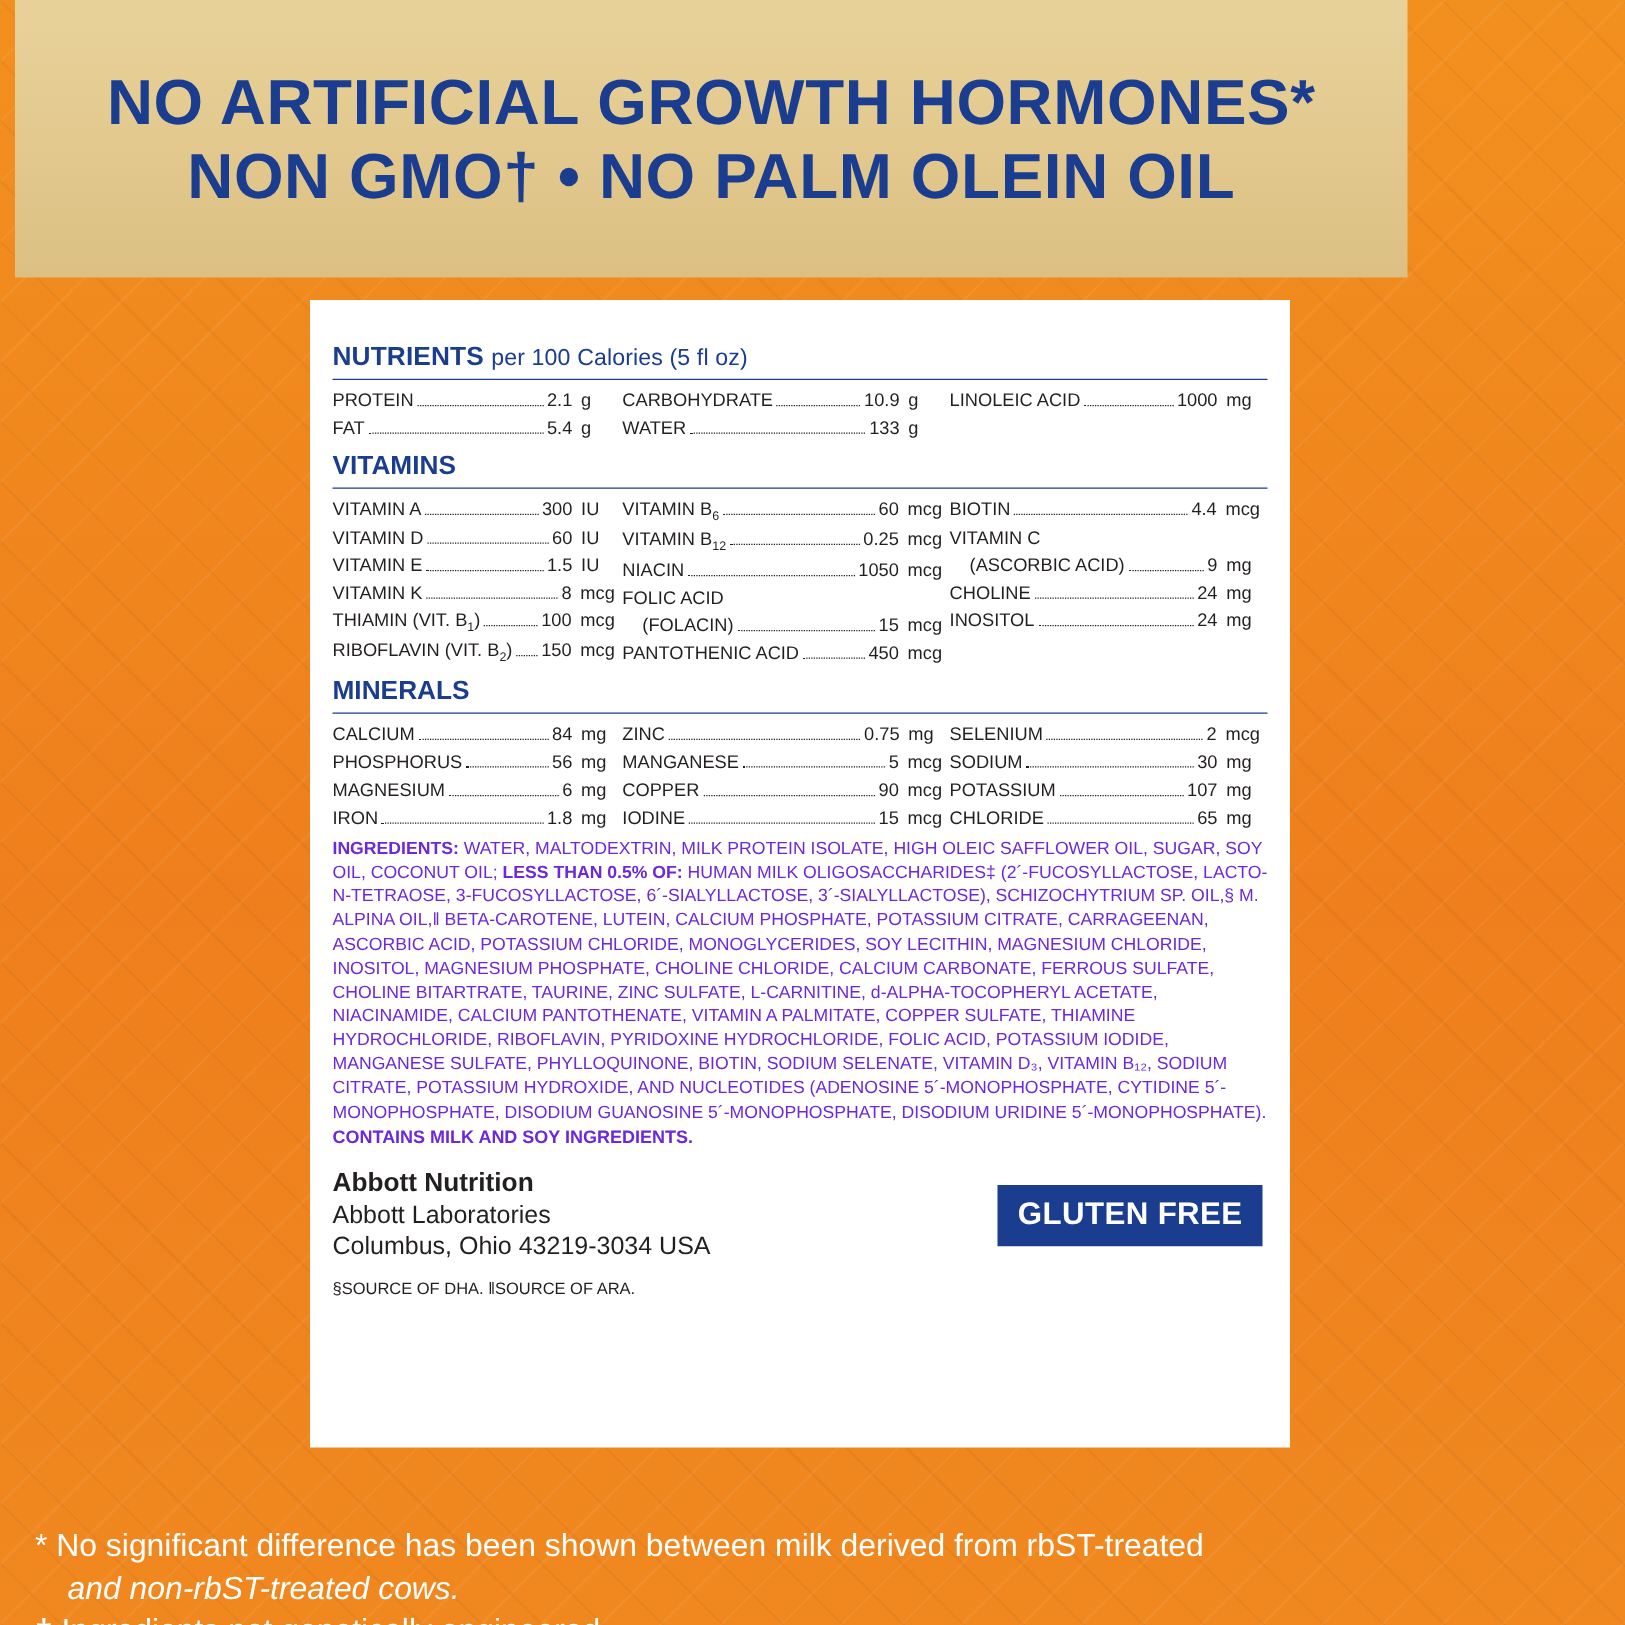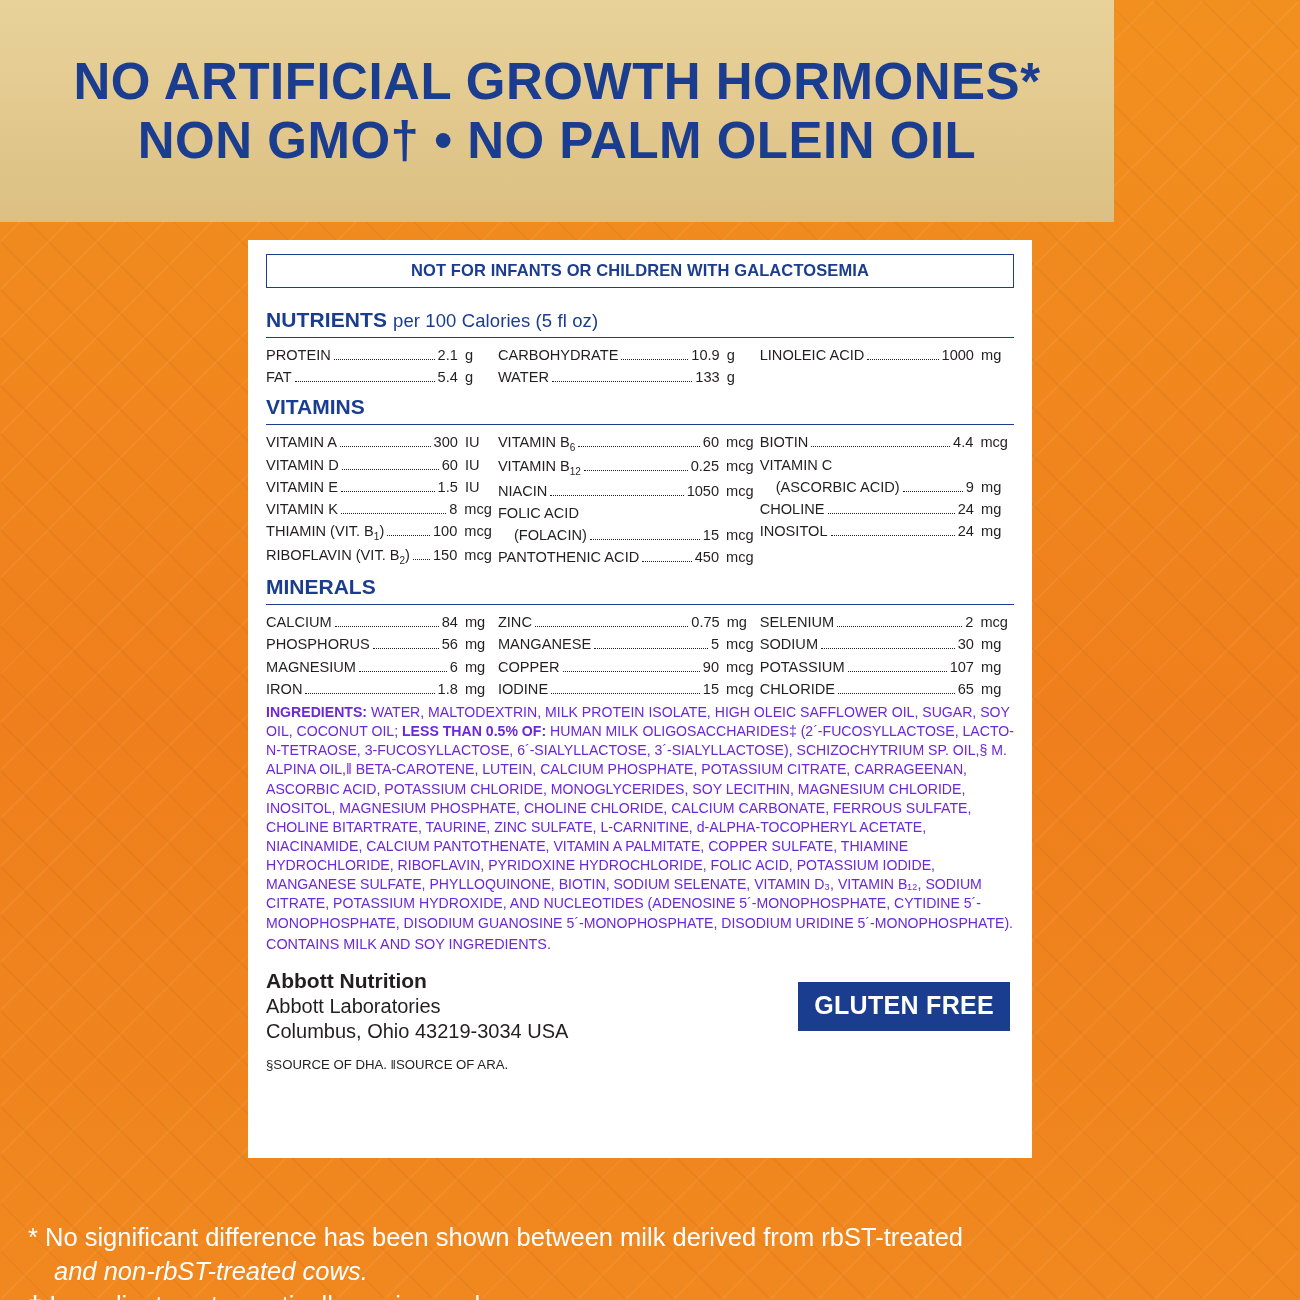--- a/index.html
+++ b/index.html
@@ -15,21 +15,21 @@
   .bg-texture {
     position: absolute; inset: 0;
     background:
       repeating-linear-gradient(135deg, rgba(255,255,255,0.05) 0 2px, rgba(255,255,255,0) 2px 34px),
       repeating-linear-gradient(45deg, rgba(0,0,0,0.035) 0 2px, rgba(0,0,0,0) 2px 34px),
       linear-gradient(180deg, #f2901f 0%, #ef7f1c 55%, #f0881f 100%);
     z-index: 0;
   }
 
   .banner {
-    position: absolute; left: 0; top: 0; width: 1114px; height: 222px;
+    position: absolute; left: 12px; top: 0; width: 1114px; height: 222px;
     background: linear-gradient(180deg, #e8d29a 0%, #e2c88d 55%, #dcc083 100%);
     z-index: 2;
     display: flex; flex-direction: column; align-items: center; justify-content: center;
   }
   .banner-line {
     color: #1b3d8f;
     font-weight: bold;
     letter-spacing: 0.5px;
     line-height: 1.04;
     text-align: center;
@@ -101,21 +101,21 @@
   sub { font-size: 10px; }
 
   .ing {
     margin-top: 3px;
     font-size: 14.1px;
     line-height: 1.36;
     color: #6d28d9;
     text-align: left;
   }
   .ing b { font-weight: bold; }
-  .contains { font-weight: normal; font-size: 14.4px; margin-top: 2px; }
+  .contains { font-weight: bold; font-size: 14.4px; margin-top: 2px; }
 
   .footer-wrap { display: flex; align-items: flex-start; margin-top: 14px; }
   .addr { flex: 1 1 auto; color: #231f20; }
   .addr .co { font-weight: bold; font-size: 21px; line-height: 1.24; }
   .addr .l { font-size: 20px; line-height: 1.24; }
   .gf {
     flex: 0 0 auto;
     background: #1b3d8f; color: #fff;
     font-weight: bold; font-size: 25px;
     padding: 9px 16px 11px 16px;
@@ -136,21 +136,20 @@
 
 <div class="bg-texture"></div>
 
 <div class="banner">
   <div class="banner-line l1">NO ARTIFICIAL GROWTH HORMONES*</div>
   <div class="banner-line l2">NON GMO†  •  NO PALM OLEIN OIL</div>
 </div>
 
 <div class="card">
 
-  <div class="galact-box">NOT FOR INFANTS OR CHILDREN WITH GALACTOSEMIA</div>
 
   <div class="nutrients-head">
     <b>NUTRIENTS</b>
     <span class="reg">per 100 Calories (5 fl oz)</span>
   </div>
   <div class="rule"></div>
 
   <div class="cols">
     <div class="col c1">
       <div class="row">

